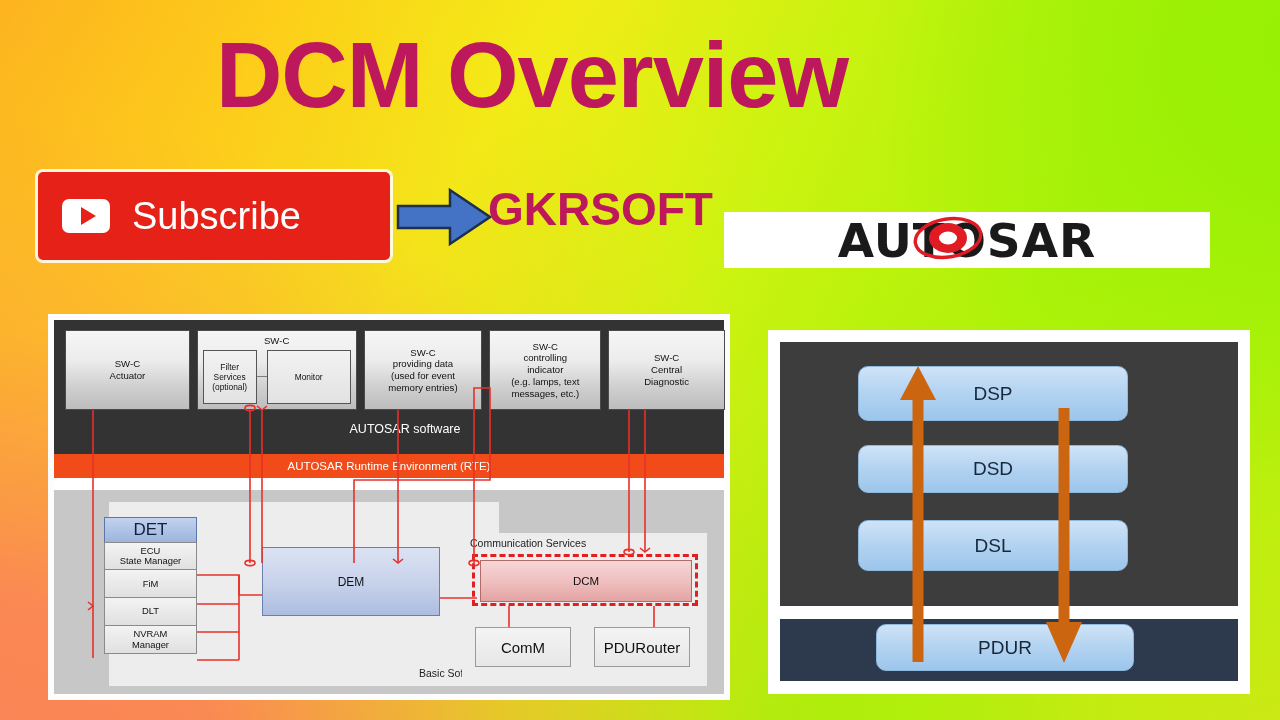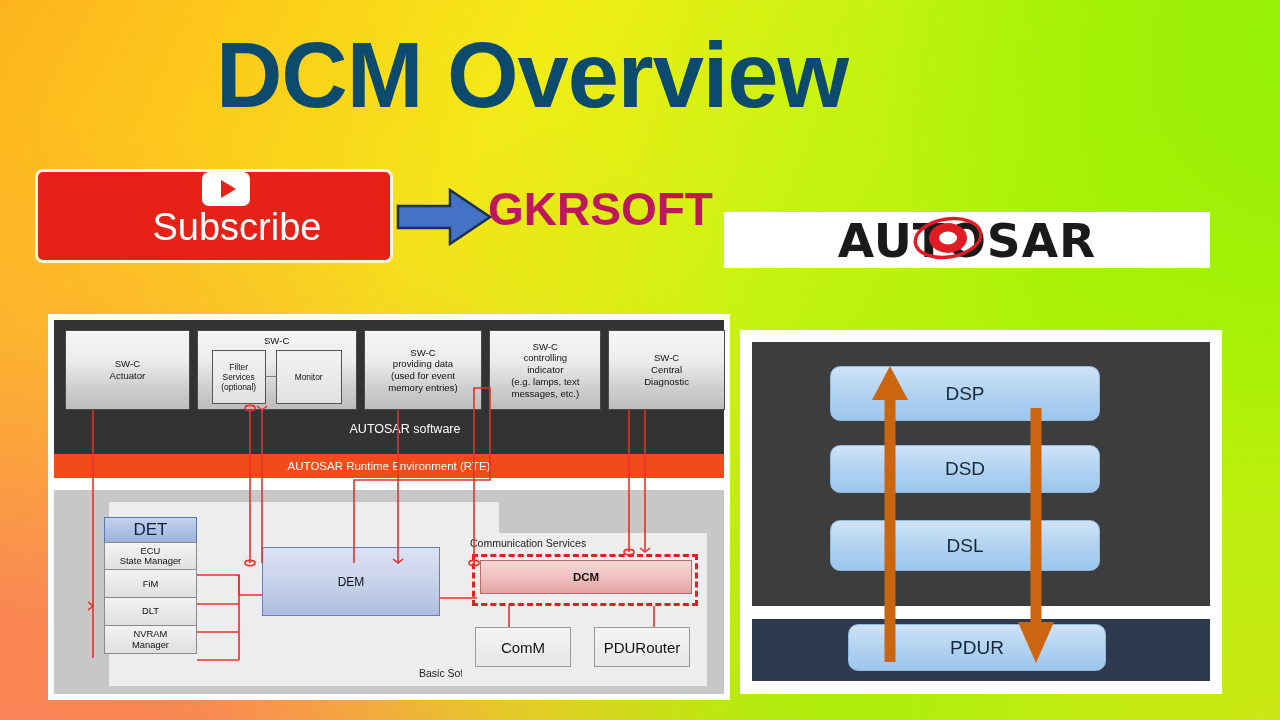--- a/index.html
+++ b/index.html
@@ -28,38 +28,37 @@
     pointer-events: none;
   }
 
   
   .title {
     position: absolute;
     top: 26px; left: 0; width: 1064px;
     text-align: center;
     font-size: 92px;
     font-weight: bold;
-    color: #0c4a6e;
+    color: #be185d;
     letter-spacing: -1px;
     line-height: 1.08;
     z-index: 5;
   }
 
   
   .subscribe {
     position: absolute;
     left: 38px; top: 172px;
     width: 352px; height: 88px;
     background: #e62117;
     border-radius: 5px;
     display: flex; align-items: center;
     padding-left: 24px;
     box-shadow: 0 0 0 3px rgba(255,255,255,0.85);
     z-index: 6;
-    flex-direction: column;
   }
   .yt-play {
     width: 48px; height: 34px;
     background: #fff;
     border-radius: 7px;
     display: flex; align-items: center; justify-content: center;
     flex: 0 0 auto;
   }
   .yt-play .tri {
     width: 0; height: 0;
@@ -167,21 +166,21 @@
   .swc.w5 { width: 117px; }
   .swc-sub-row { display: flex; align-items: center; gap: 0; margin-top: 3px; border-radius: 6px; }
   .swc-sub {
     background: linear-gradient(to bottom,#f2f2f2,#e2e2e2);
     border: 1.2px solid #555;
     font-size: 8.4px; line-height: 1.2; text-align: center;
     display: flex; align-items: center; justify-content: center;
     padding: 2px 2px;
   }
   .swc-sub.filter { width: 54px; height: 54px; }
-  .swc-sub.monitor { width: 66px; height: 54px; }
+  .swc-sub.monitor { width: 84px; height: 54px; }
   .swc-link { width: 10px; height: 1.2px; background: #7d7d7d; }
 
   
   .bsw-core {
     position: absolute; left: 55px; top: 182px;
     width: 390px; height: 184px;
     background: #ededed;
   }
   .bsw-core-label {
     position: absolute; right: 10px; bottom: 7px;
@@ -217,41 +216,41 @@
     position: absolute; left: 8px; top: 4px;
     font-size: 10.5px; color: #222;
   }
   .dcm-dash {
     position: absolute; left: 10px; top: 21px;
     width: 226px; height: 52px;
     border: 3px dashed #e02020;
   }
   .dcm-box {
     position: absolute; left: 5px; top: 3px;
-    width: 212px; height: 34px;
+    width: 212px; height: 42px;
     background: linear-gradient(to bottom,#f6d6d6 0%,#f0c0c0 50%,#e3a3a3 100%);
     border: 1px solid #b36a6a;
     display: flex; align-items: center; justify-content: center;
-    font-size: 11.5px; color: #111; font-weight: bold;
+    font-size: 11.5px; color: #111;
   }
   .comm-sub {
     position: absolute; top: 94px;
     height: 40px;
     background: linear-gradient(to bottom,#f4f4f4,#e7e7e7);
     border: 1px solid #9a9a9a;
     display: flex; align-items: center; justify-content: center;
     font-size: 15px; color: #111;
   }
   .comm-sub.comm { left: 13px; width: 96px; }
   .comm-sub.pdur { left: 132px; width: 96px; }
 
   
   .panel-right {
     position: absolute;
-    left: 740px; top: 330px;
+    left: 768px; top: 330px;
     width: 482px; height: 364px;
     background: #ffffff;
     padding: 12px;
     z-index: 4;
   }
   .pr-top {
     position: relative;
     width: 100%; height: 264px;
     background: #3d3d3d;
   }

